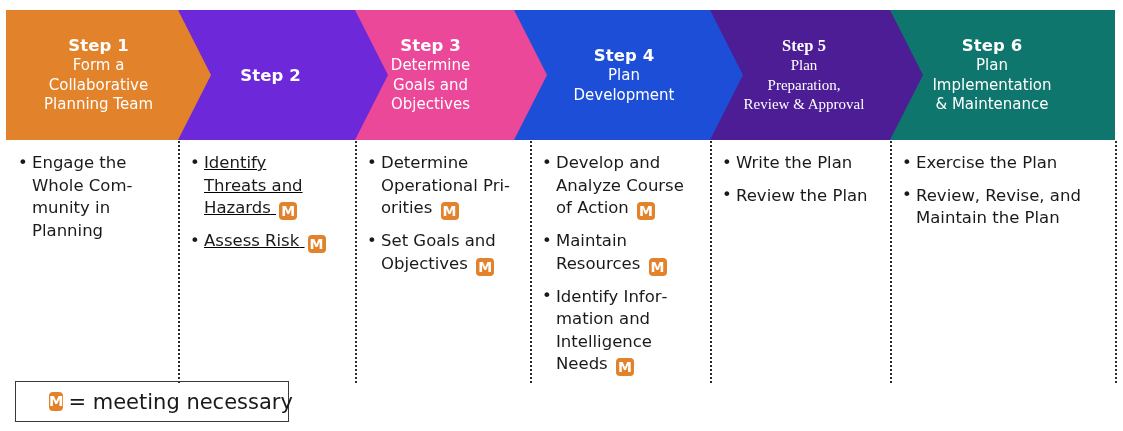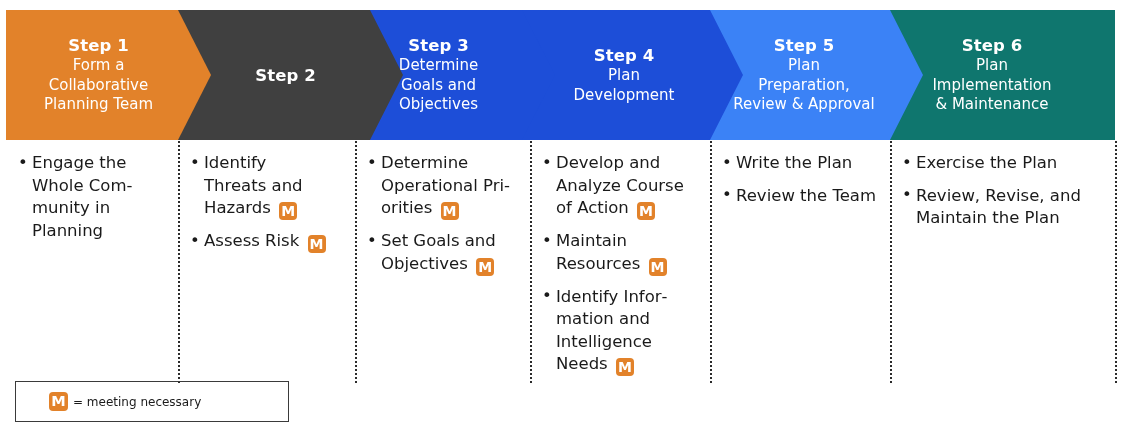--- a/index.html
+++ b/index.html
@@ -120,61 +120,61 @@
   }
   #legend-box .m-badge {
     width: 19px;
     height: 19px;
     line-height: 19px;
     margin-left: 0;
     vertical-align: middle;
     font-size: 14.5px;
   }
   .legend-text {
-    font-size: 12px;
+    font-size: 21px;
     color: #1a1a1a;
     margin-left: 5px;
     white-space: nowrap;
   }
 </style>
 </head>
 <body>
 
 <div id="canvas">
 
   <div id="chevron-band">
       <div class="chevron" style="left: 0px; width: 205px; background: rgb(226, 130, 42); z-index: 10; clip-path: polygon(0% 0%, 83.902% 0%, 100% 50%, 83.902% 100%, 0% 100%);">
         <div style="transform: translateX(-10px);">
           <div class="chev-title">Step 1</div>
           <div class="chev-sub">Form a
 Collaborative
 Planning Team</div>
         </div>
       </div>
-      <div class="chevron" style="left: 154px; width: 243px; background: #404040; z-index: 9; clip-path: polygon(0% 0%, 86.42% 0%, 100% 50%, 86.42% 100%, 0% 100%, 13.58% 50%); text-align: right;">
+      <div class="chevron" style="left: 139px; width: 243px; background: #6d28d9; z-index: 9; clip-path: polygon(0% 0%, 86.42% 0%, 100% 50%, 86.42% 100%, 0% 100%, 13.58% 50%); text-align: right;">
         <div style="transform: translateX(4px);">
           <div class="chev-title">Step 2</div>
         </div>
       </div>
-      <div class="chevron" style="left: 308px; width: 241px; background: #1d4ed8; z-index: 8; clip-path: polygon(0% 0%, 86.307% 0%, 100% 50%, 86.307% 100%, 0% 100%, 13.693% 50%);">
+      <div class="chevron" style="left: 300px; width: 241px; background: #ec4899; z-index: 8; clip-path: polygon(0% 0%, 86.307% 0%, 100% 50%, 86.307% 100%, 0% 100%, 13.693% 50%);">
         <div style="transform: translateX(4px);">
           <div class="chev-title">Step 3</div>
           <div class="chev-sub">Determine
 Goals and
 Objectives</div>
         </div>
       </div>
       <div class="chevron" style="left: 491px; width: 246px; background: #1d4ed8; z-index: 7; clip-path: polygon(0% 0%, 86.585% 0%, 100% 50%, 86.585% 100%, 0% 100%, 13.415% 50%);">
         <div style="transform: translateX(4px);">
           <div class="chev-title">Step 4</div>
           <div class="chev-sub">Plan
 Development</div>
         </div>
       </div>
-      <div class="chevron" style="left: 671px; width: 246px; background: #3b82f6; z-index: 6; clip-path: polygon(0% 0%, 86.585% 0%, 100% 50%, 86.585% 100%, 0% 100%, 13.415% 50%);">
+      <div class="chevron" style="left: 671px; width: 246px; background: #4c1d95; z-index: 6; clip-path: polygon(0% 0%, 86.585% 0%, 100% 50%, 86.585% 100%, 0% 100%, 13.415% 50%); font-family: Liberation Serif, serif;">
         <div style="transform: translateX(4px);">
           <div class="chev-title">Step 5</div>
           <div class="chev-sub">Plan
 Preparation,
 Review &amp; Approval</div>
         </div>
       </div>
       <div class="chevron" style="left: 851px; width: 258px; background: #0f766e; z-index: 5; clip-path: polygon(0% 0%, 100% 0%, 100% 100%, 0% 100%, 12.791% 50%);">
         <div style="transform: translateX(6px);">
           <div class="chev-title">Step 6</div>
@@ -191,36 +191,36 @@
       <div class="col-sep" style="left: 530px;"></div>
       <div class="col-sep" style="left: 710px;"></div>
       <div class="col-sep" style="left: 890px;"></div>
       <div class="col-sep" style="left: 1115px;"></div>
     </div>
 
   <div id="columns">
       <div class="bullet-col" style="left: 18px; width: 150px;">
         <div class="bullet-item"><span>Engage the Whole Com­munity in Planning</span></div>
       </div>
-      <div class="bullet-col" style="left: 190px; width: 140px;">
+      <div class="bullet-col" style="left: 190px; width: 140px; text-decoration: underline;">
         <div class="bullet-item"><span>Identify Threats and Hazards</span> <span class="m-badge">M</span></div>
         <div class="bullet-item"><span>Assess Risk</span> <span class="m-badge">M</span></div>
       </div>
       <div class="bullet-col" style="left: 367px; width: 160px;">
         <div class="bullet-item"><span>Determine Operational Pri­orities</span> <span class="m-badge">M</span></div>
         <div class="bullet-item"><span>Set Goals and Objectives</span> <span class="m-badge">M</span></div>
       </div>
       <div class="bullet-col" style="left: 542px; width: 160px;">
         <div class="bullet-item"><span>Develop and Analyze Course of Action</span> <span class="m-badge">M</span></div>
         <div class="bullet-item"><span>Maintain Resources</span> <span class="m-badge">M</span></div>
         <div class="bullet-item"><span>Identify Infor­mation and Intelligence Needs</span> <span class="m-badge">M</span></div>
       </div>
       <div class="bullet-col" style="left: 722px; width: 160px;">
         <div class="bullet-item"><span>Write the Plan</span></div>
-        <div class="bullet-item"><span>Review the Team</span></div>
+        <div class="bullet-item"><span>Review the Plan</span></div>
       </div>
       <div class="bullet-col" style="left: 902px; width: 180px;">
         <div class="bullet-item"><span>Exercise the Plan</span></div>
         <div class="bullet-item"><span>Review, Revise, and Maintain the Plan</span></div>
       </div>
     </div>
 
   <div id="legend-box">
     <span class="m-badge">M</span>
     <span class="legend-text">= meeting necessary</span>

